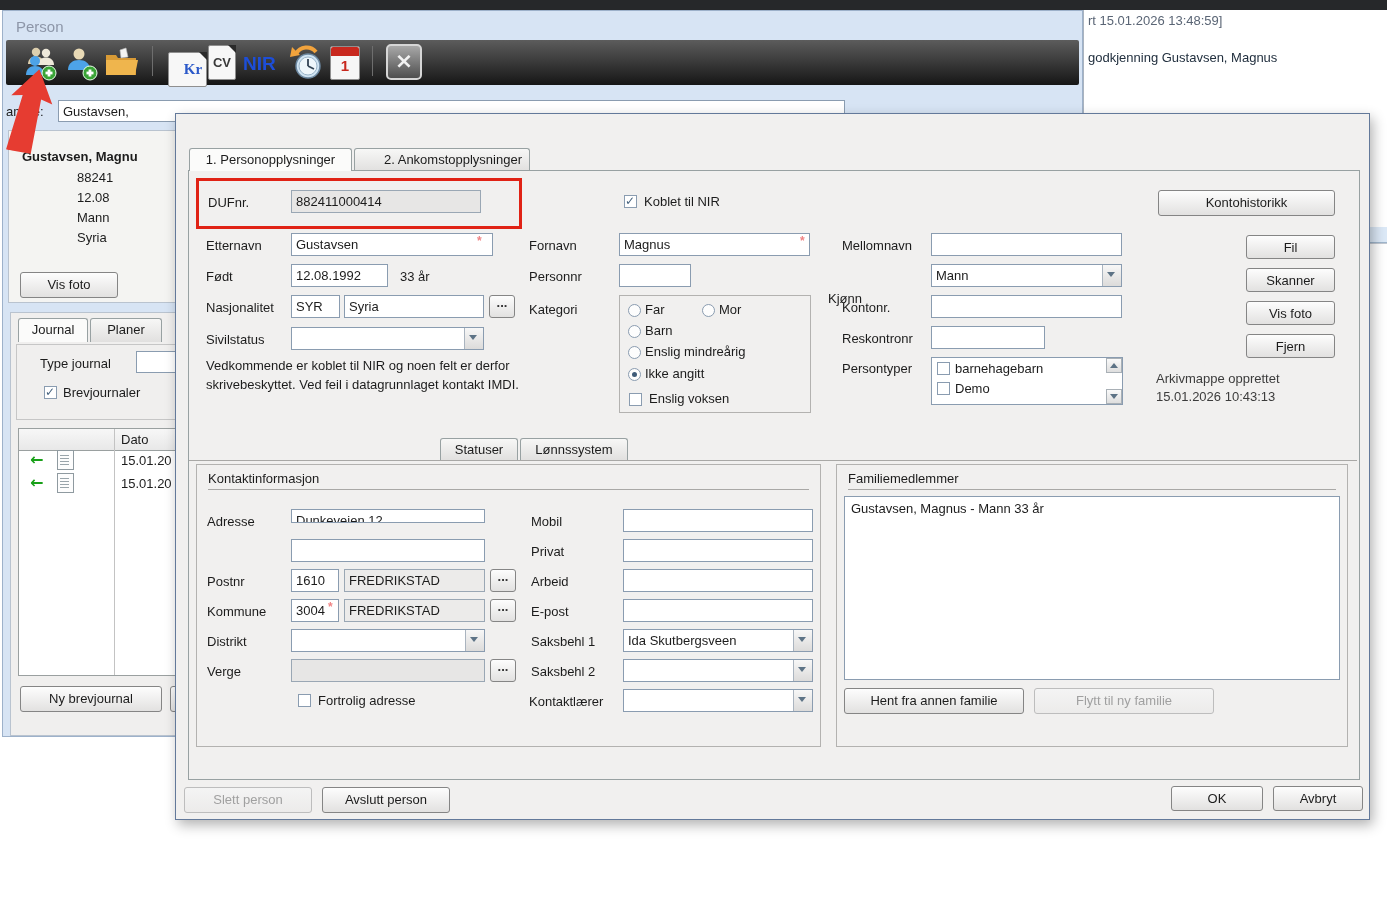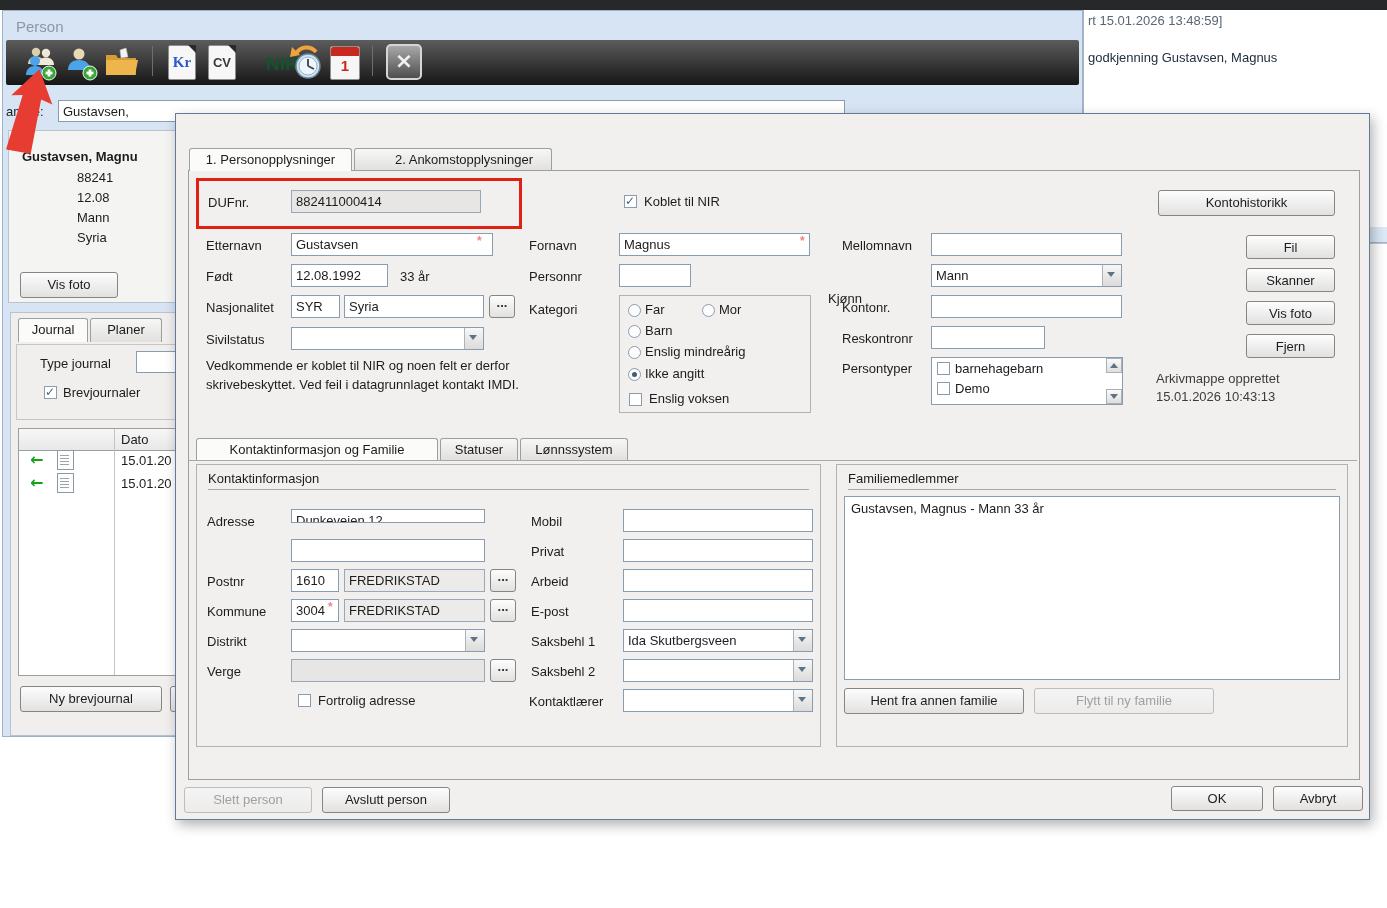--- a/index.html
+++ b/index.html
@@ -96,29 +96,29 @@
     <circle cx="26" cy="29" r="7" fill="#3aa437" stroke="#e8ffe8" stroke-width="1"></circle>
     <rect x="22.5" y="27.6" width="7" height="2.8" fill="#fff"></rect>
       <rect x="24.6" y="25.5" width="2.8" height="7" fill="#fff"></rect>
   </svg>
   <svg class="ab" style="left:104px;top:47px;" width="36" height="32" viewBox="0 0 36 32">
     <path d="M2 8 L12 8 L14 11 L32 11 L32 28 L2 28 Z" fill="#d89a35"></path>
     <path d="M16 3 L22 1 L24 10 L17 11 Z" fill="#f4f4f2" stroke="#bbb" stroke-width="0.6"></path>
     <path d="M2 13 L34 13 L31 28 L2 28 Z" fill="#efb54d"></path>
   </svg>
   <div class="tsep" style="left:152px;"></div>
-  <div class="tdoc" style="left:168px;top:45px;">
+  <div class="tdoc" style="left:168px;top:52px;padding-left:11px;">
     <span class="fold"></span>
     <span style="font-family:'Liberation Serif',serif;font-weight:bold;color:#2b59c9;font-size:15px;line-height:33px;">Kr</span>
   </div>
   <div class="tdoc" style="left:208px;top:45px;">
     <span class="fold"></span>
     <span style="font-weight:bold;color:#3a3a3a;font-size:13px;line-height:33px;">CV</span>
   </div>
-  <div class="lbl" style="left:243px;top:53px;font-size:19px;font-weight:bold;color:#14532d;margin-left:23px;">NIR</div>
+  <div class="lbl" style="left:243px;top:53px;font-size:19px;font-weight:bold;color:#1d4ed8;">NIR</div>
   <svg class="ab" style="left:286px;top:42px;" width="40" height="40" viewBox="0 0 40 40">
     <circle cx="22" cy="24" r="12" fill="#cfe3f2" stroke="#6b87a0" stroke-width="1.5"></circle>
     <circle cx="22" cy="24" r="9" fill="#eef6fb" stroke="#9ab4c8" stroke-width="1"></circle>
     <line x1="22" y1="24" x2="22" y2="17" stroke="#345" stroke-width="1.8"></line>
     <line x1="22" y1="24" x2="28" y2="27" stroke="#345" stroke-width="1.8"></line>
     <path d="M30 10 A 12 12 0 0 0 10 12" fill="none" stroke="#f2a33c" stroke-width="4"></path>
     <path d="M6 5 L14 13 L4 15 Z" fill="#f2a33c"></path>
   </svg>
   <div class="ab" style="left:330px;top:46px;width:28px;height:32px;background:#f6f6f6;border:1px solid #8f8f8f;border-radius:2px;text-align:center;">
     <span class="caltop"></span>
@@ -161,21 +161,21 @@
   <div class="lbl" style="left:121px;top:453px;z-index:8;">15.01.20</div>
   <div class="arrow-in" style="left:30px;top:475px;z-index:8;"></div>
   <div class="docicon" style="left:57px;top:473px;z-index:8;"></div>
   <div class="lbl" style="left:121px;top:476px;z-index:8;">15.01.20</div>
   <div class="btn z6" style="left:20px;top:686px;width:142px;height:26px;">Ny brevjournal</div>
   <div class="btn z6" style="left:170px;top:686px;width:80px;height:26px;"></div>
 
   <div class="dlg">
 
     <div class="tab act" style="left:13px;top:34px;width:163px;height:23px;">1. Personopplysninger</div>
-    <div class="tab" style="left:178px;top:34px;width:198px;height:23px;padding-left:22px;">2. Ankomstopplysninger</div>
+    <div class="tab" style="left:178px;top:34px;width:176px;height:23px;padding-left:22px;">2. Ankomstopplysninger</div>
     <div class="page" style="left:12px;top:56px;width:1170px;height:608px;"></div>
 
     <div class="redbox" style="left:20px;top:64px;width:320px;height:45px;"></div>
     <div class="lbl z6" style="left:32px;top:81px;">DUFnr.</div>
     <div class="inp gray z6" style="left:115px;top:76px;width:190px;height:23px;">882411000414</div>
     <div class="chk on z6" style="left:448px;top:81px;"></div>
     <div class="lbl z6" style="left:468px;top:80px;">Koblet til NIR</div>
     <div class="btn z6" style="left:982px;top:76px;width:177px;height:26px;">Kontohistorikk</div>
 
     <div class="lbl z6" style="left:30px;top:124px;">Etternavn</div>
@@ -238,21 +238,20 @@
     <div class="listbox" style="left:755px;top:243px;width:192px;height:48px;"></div>
     <div class="chk z6" style="left:761px;top:248px;"></div>
     <div class="lbl z6" style="left:779px;top:247px;">barnehagebarn</div>
     <div class="chk z6" style="left:761px;top:268px;"></div>
     <div class="lbl z6" style="left:779px;top:267px;">Demo</div>
     <div class="scrbtn up z6" style="left:930px;top:244px;"></div>
     <div class="scrbtn dn z6" style="left:930px;top:275px;"></div>
     <div class="lbl z6" style="left:980px;top:257px;color:#3c3c3c;">Arkivmappe opprettet</div>
     <div class="lbl z6" style="left:980px;top:275px;color:#3c3c3c;">15.01.2026 10:43:13</div>
 
-    <div class="tab act" style="left:20px;top:324px;width:242px;height:22px;z-index:6;">Kontaktinformasjon og Familie</div>
     <div class="tab" style="left:264px;top:324px;width:78px;height:22px;z-index:5;">Statuser</div>
     <div class="tab" style="left:344px;top:324px;width:108px;height:22px;z-index:5;">Lønnssystem</div>
     <div class="hr" style="left:13px;top:346px;width:1168px;"></div>
 
     <div class="grp" style="left:20px;top:350px;width:625px;height:283px;background:#f1f0ef;"></div>
     <div class="lbl z6" style="left:32px;top:357px;">Kontaktinformasjon</div>
     <div class="hr" style="left:32px;top:375px;width:601px;"></div>
 
     <div class="lbl z6" style="left:31px;top:400px;">Adresse</div>
     <div class="inp z6" style="left:115px;top:395px;width:194px;height:14px;">Dunkeveien 12</div>

